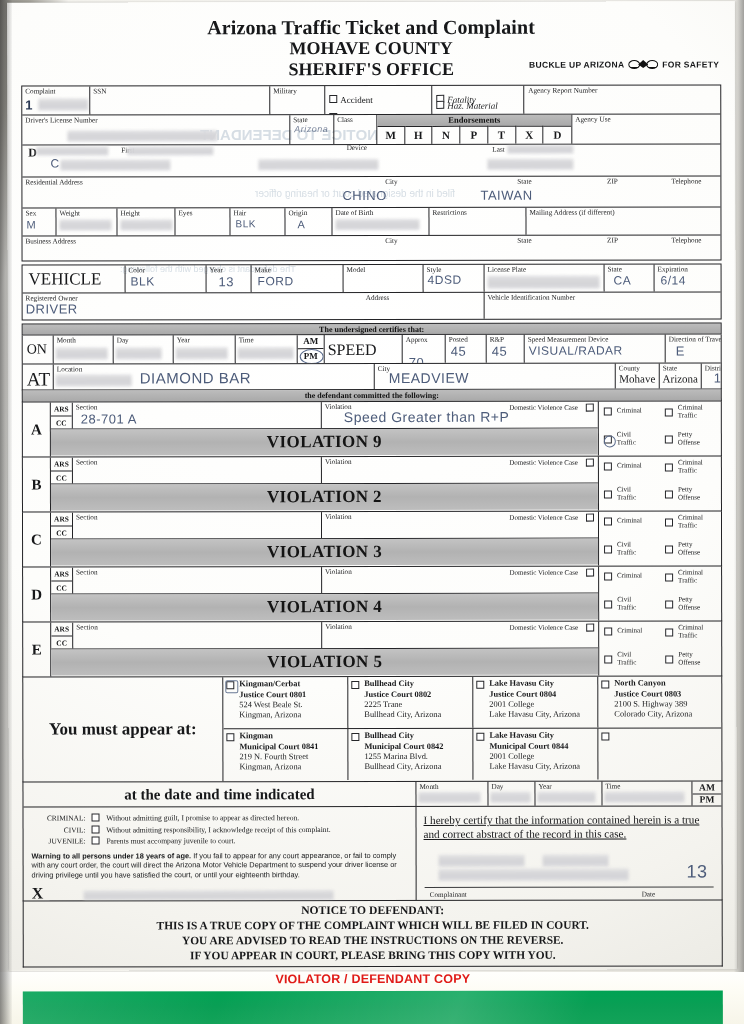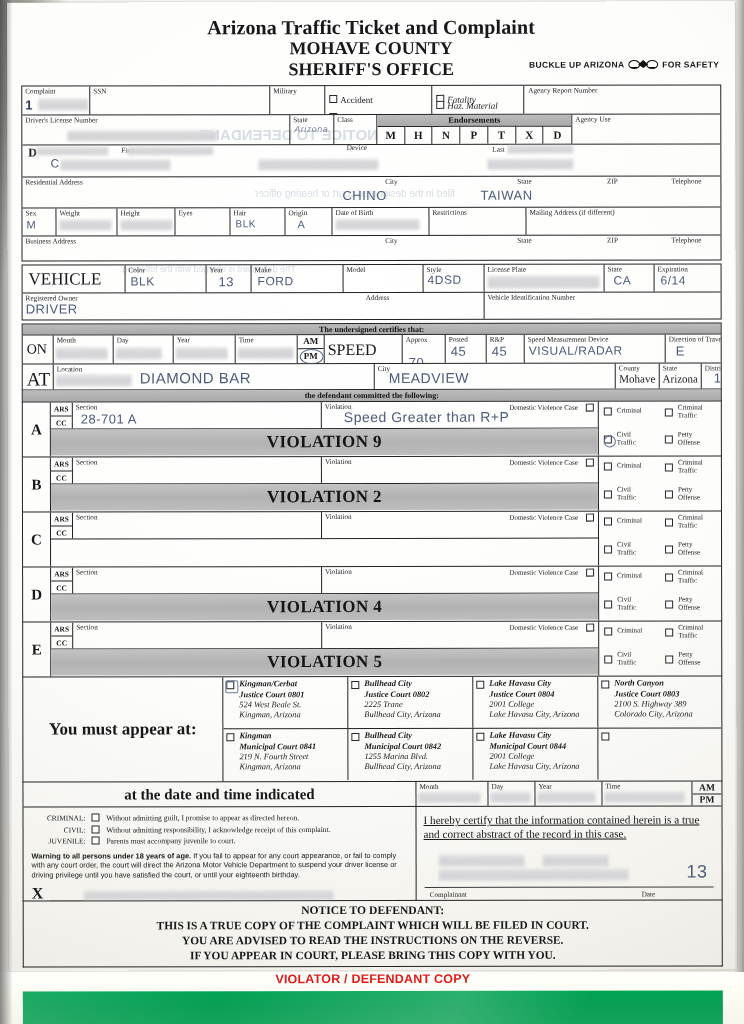--- a/index.html
+++ b/index.html
@@ -648,20 +648,21 @@
                 </div>
                 <div class="cell" style="width:249px; position:relative;">
                   <span class="lbl">Section</span>
                 </div>
                 <div class="cell" style="flex:1; position:relative; border-right:none;">
                   <span class="lbl">Violation</span>
                   <span style="position:absolute; right:20px; top:2px; font-size:7px;">Domestic Violence Case</span>
                   <span class="cb" style="position:absolute; right:4px; top:2px;"></span>
                 </div>
               </div>
+              <div class="viol-band" style="height:26px;">VIOLATION 3</div>
             </div>
             <div class="cell" style="width:122px; padding:0; border-right:none;">
               <div style="height:27px; display:flex; border-bottom:0;">
                 <div class="typecell" style="width:61px; padding:6px 0 0 5px; position:relative;"><span class="cb" style="position:relative;"></span><span style="position:absolute; left:18px; top:6px;">Criminal</span></div>
                 <div class="typecell" style="width:61px; padding:3px 0 0 5px; position:relative;"><span class="cb" style="position:relative; top:4px;"></span><span style="position:absolute; left:18px; top:3px;">Criminal<br>Traffic</span></div>
               </div>
               <div style="height:27px; display:flex;">
                 <div class="typecell" style="width:61px; padding:3px 0 0 5px; position:relative;"><span class="cb" style="position:relative; top:4px;"></span><span style="position:absolute; left:18px; top:3px;">Civil<br>Traffic</span></div>
                 <div class="typecell" style="width:61px; padding:3px 0 0 5px; position:relative;"><span class="cb" style="position:relative; top:4px;"></span><span style="position:absolute; left:18px; top:3px;">Petty<br>Offense</span></div>
               </div>
@@ -736,21 +737,21 @@
             </div>
           </div>
         </div>
       </div>
 
     <div class="box" style="border-top:none;">
       <div class="row" style="height:104px;">
         <div class="cell" style="width:200px; display:flex; align-items:center; justify-content:center;">
           <div style="font-size:17px; font-weight:bold;">You must appear at:</div>
         </div>
-        <div class="cell" style="flex:1; border-right:none; padding:0;font-style:italic;">
+        <div class="cell" style="flex:1; border-right:none; padding:0;">
           <div class="row" style="height:52px; border-bottom:1px solid #232326;" id="courts-row-1">
               <div class="cell court" style="width: 125px;">
                 <span class="cb"></span>
                 <span style="position:absolute;left:2px;top:3px;width:11px;height:11px;border:1.3px solid #6a7a96;border-radius:2px;"></span>
                 <div class="ct-txt"><b>Kingman/Cerbat</b><br><b>Justice Court 0801</b><br><span>524 West Beale St.</span><br><span>Kingman, Arizona</span></div>
               </div>
               <div class="cell court" style="width: 125px;">
                 <span class="cb"></span>
                 <div class="ct-txt"><b>Bullhead City</b><br><b>Justice Court 0802</b><br><span>2225 Trane</span><br><span>Bullhead City, Arizona</span></div>
               </div>

